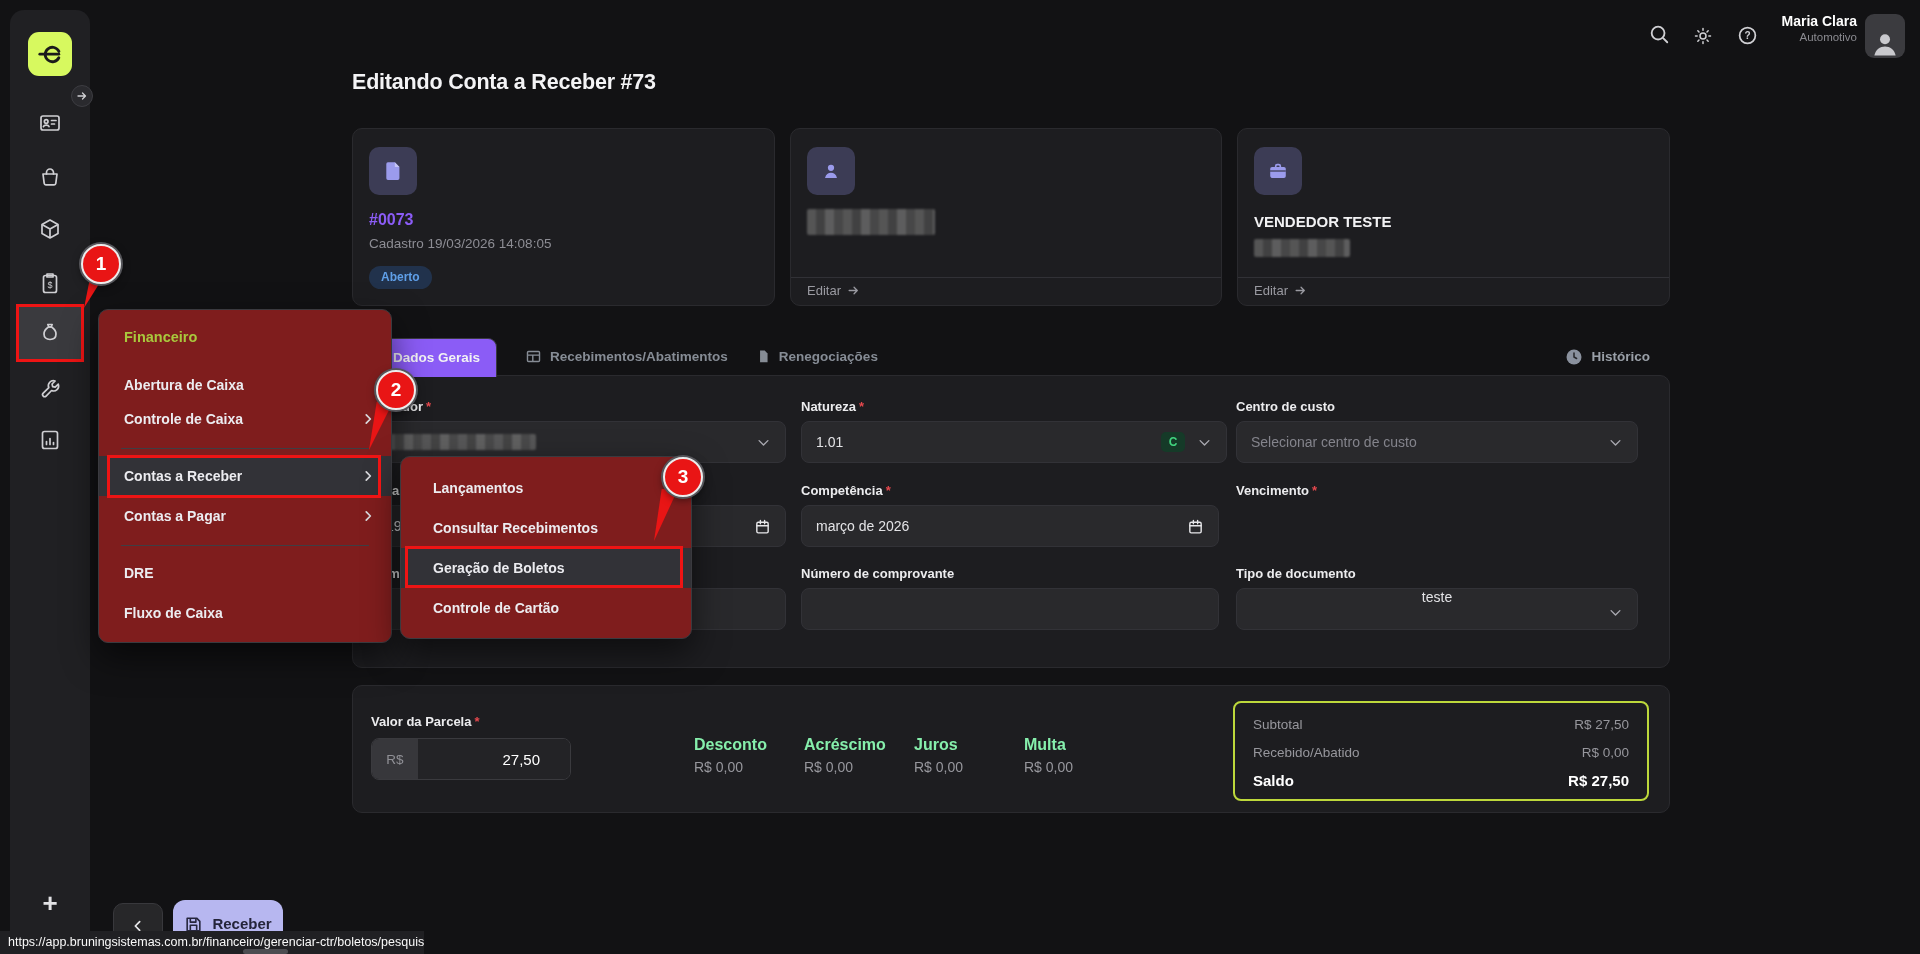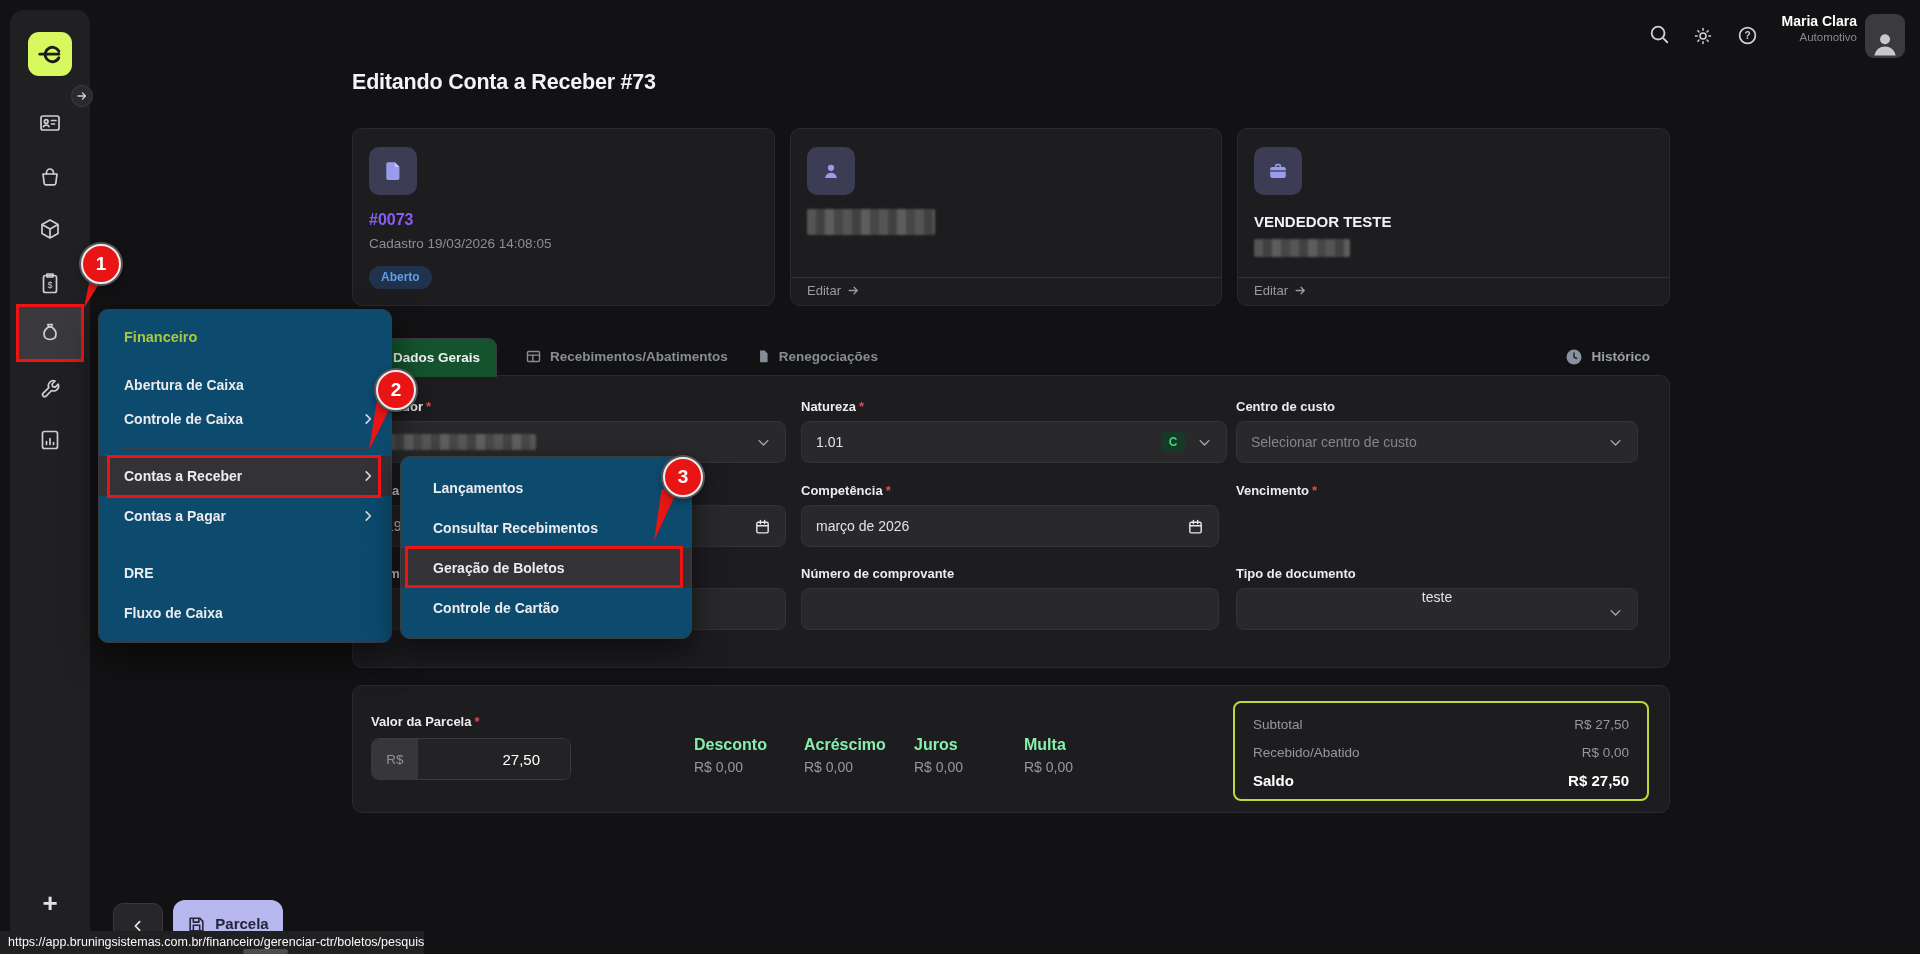--- a/index.html
+++ b/index.html
@@ -38,21 +38,21 @@
         background:rgba(47,107,190,.28);color:#5f9fe8;font-size:12px;font-weight:bold;}
   .card-divider{position:absolute;left:0;top:148px;width:100%;height:1px;background:#313136;}
   .card-footer{position:absolute;left:16px;top:154px;font-size:13px;color:#9a9aa1;display:flex;align-items:center;gap:6px;}
   .card-title{position:absolute;left:16px;top:84px;font-size:15px;font-weight:bold;color:#f2f2f4;}
 
   .redacted{background:repeating-linear-gradient(90deg,#636363 0 9px,#4b4b4b 9px 18px,#6e6e6e 18px 27px,#525252 27px 36px);
             filter:blur(1.2px);opacity:.8;border-radius:2px;}
 
   
   .tabbar{position:absolute;left:352px;top:337px;width:1318px;height:39px;display:flex;align-items:center;z-index:2;}
-  .tab-active{height:38px;line-height:38px;margin-left:24px;padding:0 16px;background:#14532d;border:1px solid #3a3a3f;border-bottom:none;
+  .tab-active{height:38px;line-height:38px;margin-left:24px;padding:0 16px;background:#8b5cf6;border:1px solid #3a3a3f;border-bottom:none;
         border-radius:9px 9px 0 0;font-size:13.5px;font-weight:bold;color:#f2f2f4;position:relative;top:1px;}
   .tab{display:flex;align-items:center;gap:8px;margin-left:28px;font-size:13.5px;font-weight:bold;color:#868c95;}
   .tab-right{margin-left:auto;margin-right:20px;display:flex;align-items:center;gap:8px;font-size:13.5px;font-weight:bold;color:#9aa0a8;}
 
   
   .flabel{position:absolute;font-size:13px;font-weight:bold;color:#ececee;}
   .req{color:#e5484d;margin-left:3px;}
   .field{position:absolute;height:42px;background:#29292c;border:1px solid #323237;border-radius:8px;box-sizing:border-box;
          display:flex;align-items:center;padding:0 14px;font-size:14px;color:#e3e3e6;}
   .placeholder{color:#84848c;}
@@ -75,21 +75,21 @@
   .sumrow-bold{color:#fff;font-weight:bold;font-size:15px;}
 
   
   .back-btn{position:absolute;left:113px;top:903px;width:50px;height:46px;border-radius:10px;background:#272729;
             border:1px solid #38383c;display:flex;align-items:center;justify-content:center;box-sizing:border-box;z-index:30;}
   .save-btn{position:absolute;left:173px;top:900px;width:110px;height:56px;border-radius:12px;background:#b7b7f0;
             display:flex;align-items:flex-start;justify-content:center;gap:9px;padding-top:15px;box-sizing:border-box;
             font-size:15px;font-weight:bold;color:#24243a;z-index:30;}
 
   
-  .panel{position:absolute;background:#0c4a6e;border:1px solid #3a3a3f;border-radius:10px;
+  .panel{position:absolute;background:#7f1d1d;border:1px solid #3a3a3f;border-radius:10px;
          box-shadow:0 14px 34px rgba(0,0,0,.55);z-index:40;}
   .menu-header{position:absolute;left:25px;top:19px;font-size:14.5px;font-weight:bold;color:#a9c83d;}
   .menu-item{position:absolute;left:0;width:100%;height:40px;line-height:40px;padding-left:25px;box-sizing:border-box;
              font-size:14px;font-weight:bold;color:#ececf0;}
   .menu-item .mi-chev{position:absolute;right:16px;top:13px;color:#d8d8dc;display:flex;}
   .mi-hover{background:#323237;}
   .mdiv{position:absolute;left:22px;right:22px;height:1px;background:#3e3e44;}
   .redbox{position:absolute;border:3px solid #ee1414;box-sizing:border-box;z-index:46;}
 
   
@@ -406,21 +406,21 @@
     <svg width="16" height="16" viewBox="0 0 24 24" fill="none" stroke="#e8e8ea" stroke-width="2.6" stroke-linecap="round" stroke-linejoin="round">
         <path d="M14.5 5.5L8 12l6.5 6.5"></path>
       </svg>
   </div>
   <div class="save-btn">
     <svg width="19" height="19" viewBox="0 0 24 24" fill="none" stroke="#26263c" stroke-width="2" stroke-linejoin="round">
         <path d="M4 4h12l4 4v12H4z"></path>
         <path d="M8 4v5h7V4"></path>
         <rect x="8" y="13" width="8" height="7"></rect>
       </svg>
-    <span>Parcela</span>
+    <span>Receber</span>
   </div>
 
   <div class="panel" style="left:98px;top:309px;width:292px;height:332px;">
     <div class="menu-header">Financeiro</div>
     <div class="menu-item" style="top:55px;">Abertura de Caixa</div>
     <div class="menu-item" style="top:89px;">
       <span>Controle de Caixa</span>
       <span class="mi-chev">
           <svg width="14" height="14" viewBox="0 0 24 24" fill="none" stroke="currentColor" stroke-width="3" stroke-linecap="round" stroke-linejoin="round">
             <path d="M9 5l7 7-7 7"></path>

